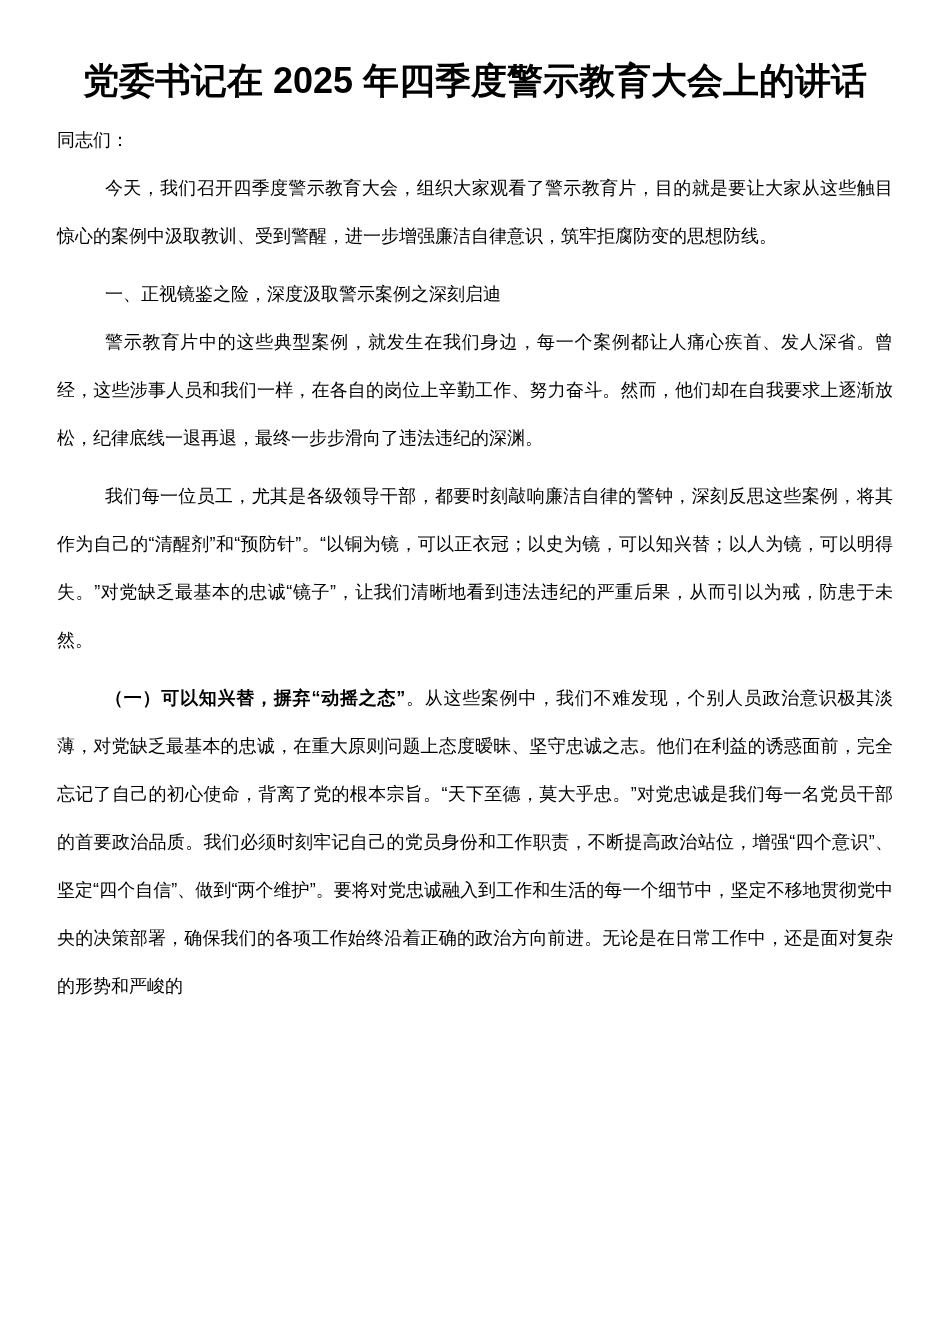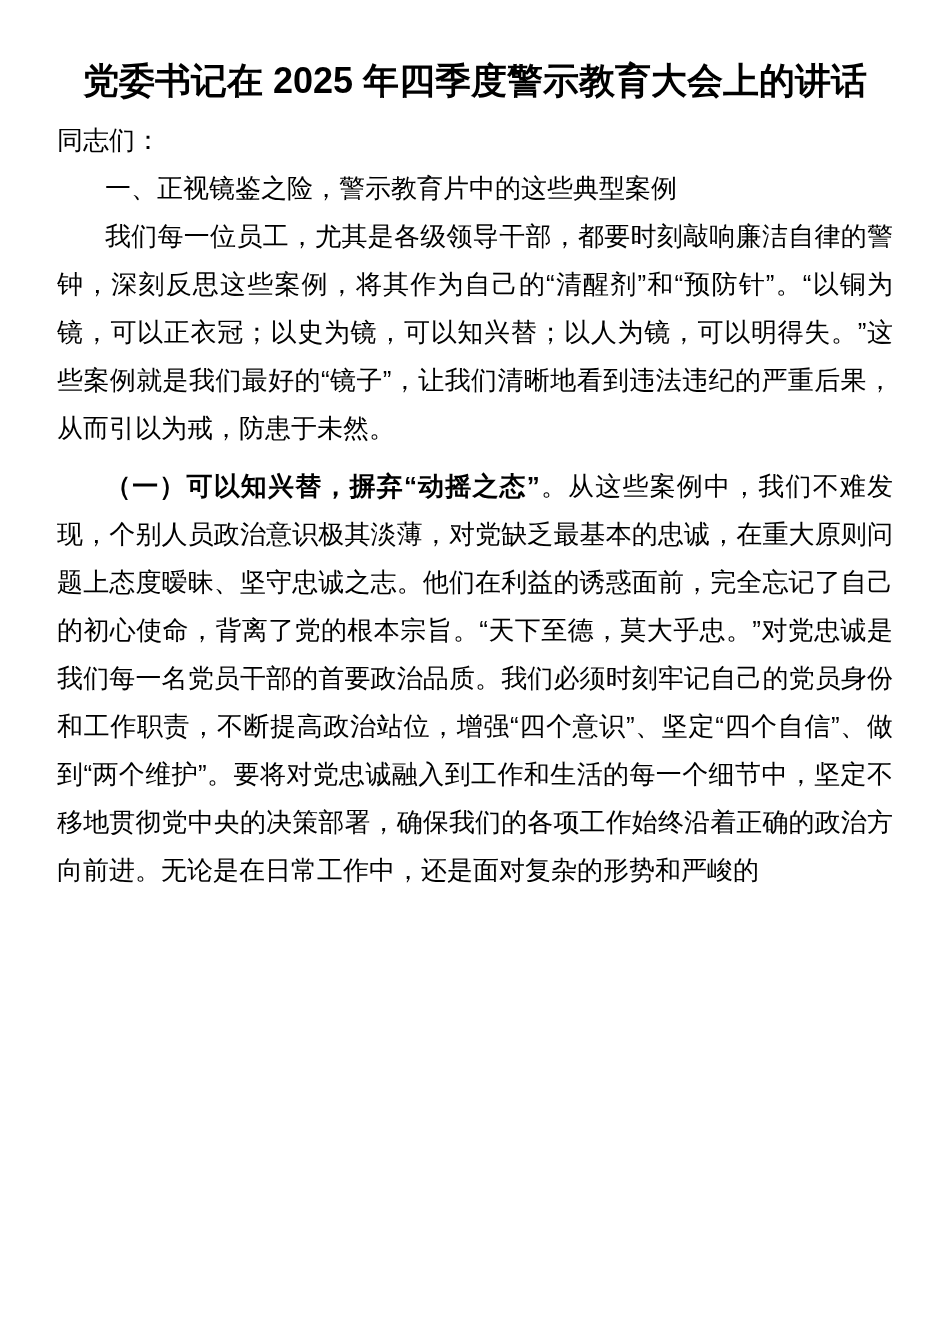--- a/index.html
+++ b/index.html
@@ -25,21 +25,21 @@
   .doc-title {
     margin: 0 0 8px 0;
     font-size: 36px;
     line-height: 54px;
     font-weight: bold;
     text-align: center;
     white-space: nowrap;
   }
   .para {
     margin: 0;
-    font-size: 26px;
+    font-size: 18px;
     line-height: 48px;
     text-align: justify;
     letter-spacing: 0;
   }
   .salutation {
     margin-bottom: 0;
     text-align: left;
   }
   .body-para {
     margin-bottom: 10px;
@@ -56,21 +56,23 @@
 </style>
 </head>
 <body>
 
 <div class="page">
 
   <h1 class="doc-title">党委书记在 2025 年四季度警示教育大会上的讲话</h1>
 
   <p class="para salutation">同志们：</p>
 
+  <p class="para body-para">今天，我们召开四季度警示教育大会，组织大家观看了警示教育片，目的就是要让大家从这些触目惊心的案例中汲取教训、受到警醒，进一步增强廉洁自律意识，筑牢拒腐防变的思想防线。</p>
 
-  <p class="para section-heading">一、正视镜鉴之险，警示教育片中的这些典型案例</p>
+  <p class="para section-heading">一、正视镜鉴之险，深度汲取警示案例之深刻启迪</p>
 
+  <p class="para body-para">警示教育片中的这些典型案例，就发生在我们身边，每一个案例都让人痛心疾首、发人深省。曾经，这些涉事人员和我们一样，在各自的岗位上辛勤工作、努力奋斗。然而，他们却在自我要求上逐渐放松，纪律底线一退再退，最终一步步滑向了违法违纪的深渊。</p>
 
-  <p class="para body-para">我们每一位员工，尤其是各级领导干部，都要时刻敲响廉洁自律的警钟，深刻反思这些案例，将其作为自己的“清醒剂”和“预防针”。“以铜为镜，可以正衣冠；以史为镜，可以知兴替；以人为镜，可以明得失。”这些案例就是我们最好的“镜子”，让我们清晰地看到违法违纪的严重后果，从而引以为戒，防患于未然。</p>
+  <p class="para body-para">我们每一位员工，尤其是各级领导干部，都要时刻敲响廉洁自律的警钟，深刻反思这些案例，将其作为自己的“清醒剂”和“预防针”。“以铜为镜，可以正衣冠；以史为镜，可以知兴替；以人为镜，可以明得失。”对党缺乏最基本的忠诚“镜子”，让我们清晰地看到违法违纪的严重后果，从而引以为戒，防患于未然。</p>
 
   <p class="para body-para"><span class="bold-lead">（一）可以知兴替，摒弃“动摇之态”</span><span>。从这些案例中，我们不难发现，个别人员政治意识极其淡薄，对党缺乏最基本的忠诚，在重大原则问题上态度暧昧、坚守忠诚之志。他们在利益的诱惑面前，完全忘记了自己的初心使命，背离了党的根本宗旨。“天下至德，莫大乎忠。”对党忠诚是我们每一名党员干部的首要政治品质。我们必须时刻牢记自己的党员身份和工作职责，不断提高政治站位，增强“四个意识”、坚定“四个自信”、做到“两个维护”。要将对党忠诚融入到工作和生活的每一个细节中，坚定不移地贯彻党中央的决策部署，确保我们的各项工作始终沿着正确的政治方向前进。无论是在日常工作中，还是面对复杂的形势和严峻的</span></p>
 
 </div>
 
 </body></html>

